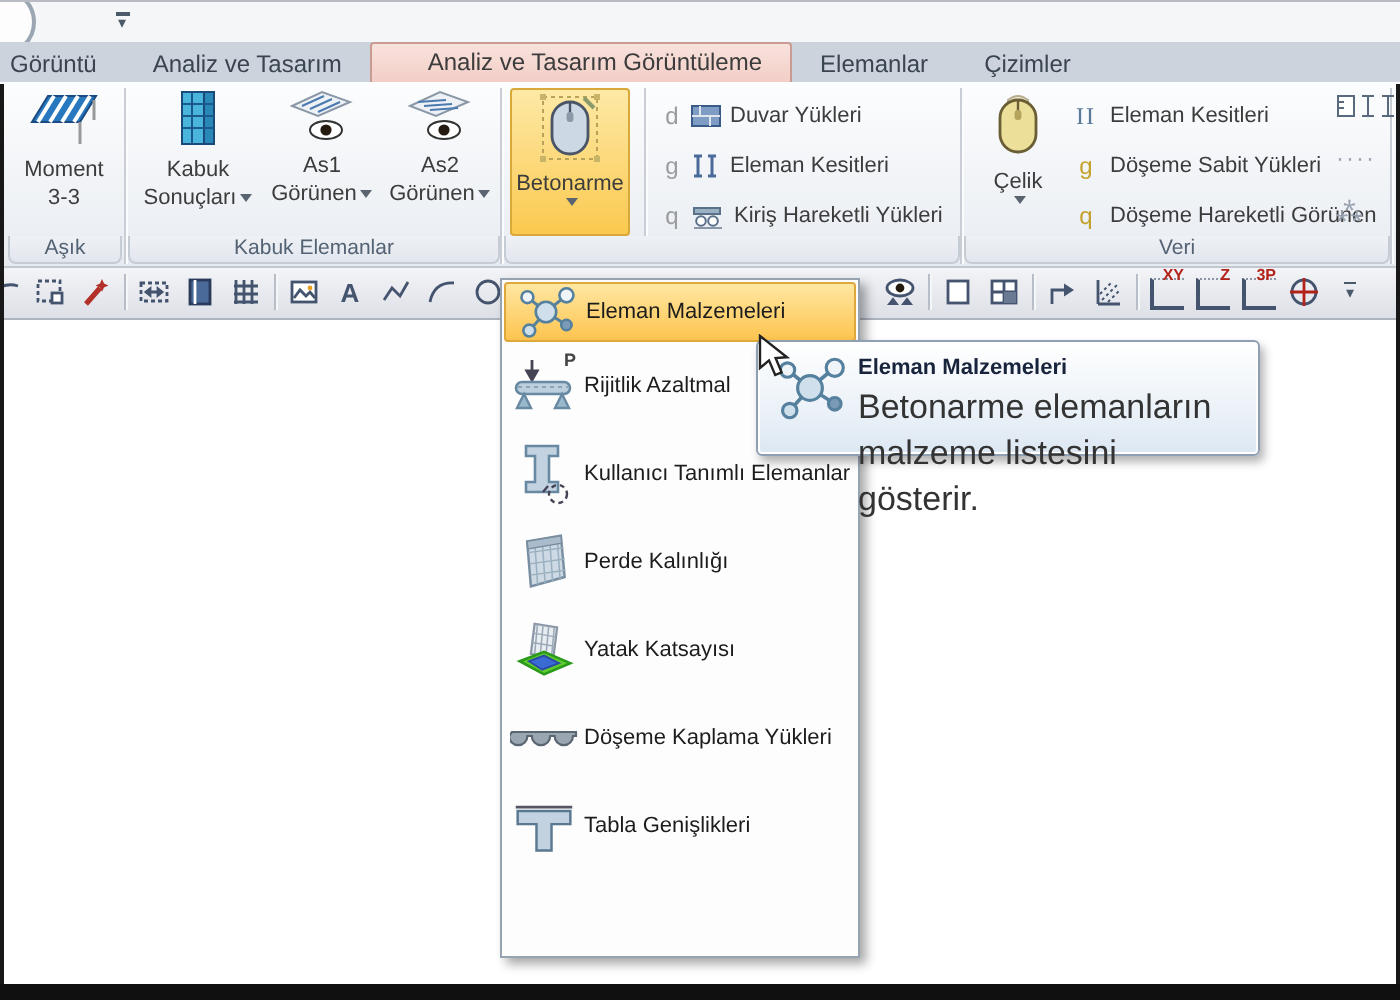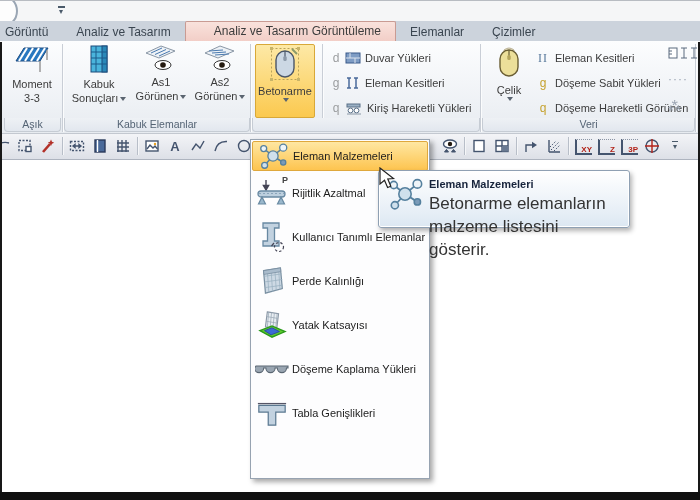--- a/index.html
+++ b/index.html
@@ -43,21 +43,21 @@
 
   
   .toolbar{position:absolute;left:0;top:134px;width:700px;height:25px;background:linear-gradient(#f3f4f7,#dde0e7);border-bottom:1px solid #aeb4bf;}
   .tgroup{position:absolute;top:2px;display:flex;align-items:center;gap:3px;}
   .ti{width:20px;height:20px;display:flex;align-items:center;justify-content:center;cursor:default;}
   .tsep{width:1px;height:18px;background:#b8bec8;box-shadow:1px 0 0 #f5f6f8;margin:0 1px;}
   .ti svg{stroke:#44546e;fill:none;stroke-width:1.4;}
   .ti .A{font-size:13px;font-weight:bold;color:#44546e;}
   .coordicon{position:relative;width:20px;height:20px;}
   .coordicon .frame{position:absolute;left:2px;top:3px;width:15px;height:13px;border-left:2px solid #44546e;border-bottom:2px solid #44546e;border-top:1px dotted #8a94a4;}
-  .coordicon .txt{position:absolute;right:1px;bottom:2px;font-size:8px;font-weight:bold;color:#b22218;}
+  .coordicon .txt{position:absolute;right:1px;bottom:14px;font-size:8px;font-weight:bold;color:#b22218;}
   .ovf{font-size:8px;color:#4a5a6a;line-height:8px;text-align:center;}
 
   
   .canvas{position:absolute;left:2px;top:160px;width:696px;height:332px;background:#fff;}
 
   
   .menu{position:absolute;left:250px;top:139px;width:180px;height:340px;background:#fdfdfe;border:1px solid #97a3b1;box-shadow:3px 3px 5px rgba(0,0,0,.35);z-index:40;padding:1px;box-sizing:border-box;}
   .mitem{display:flex;align-items:center;height:44px;font-size:11px;color:#1c1c1c;cursor:default;}
   .mitem .mic{width:40px;display:flex;justify-content:center;align-items:center;position:relative;}
   .mitem.hl{height:28px;background:linear-gradient(#ffe7a2,#fdc44f);border:1px solid #dfa83d;border-radius:2px;}

